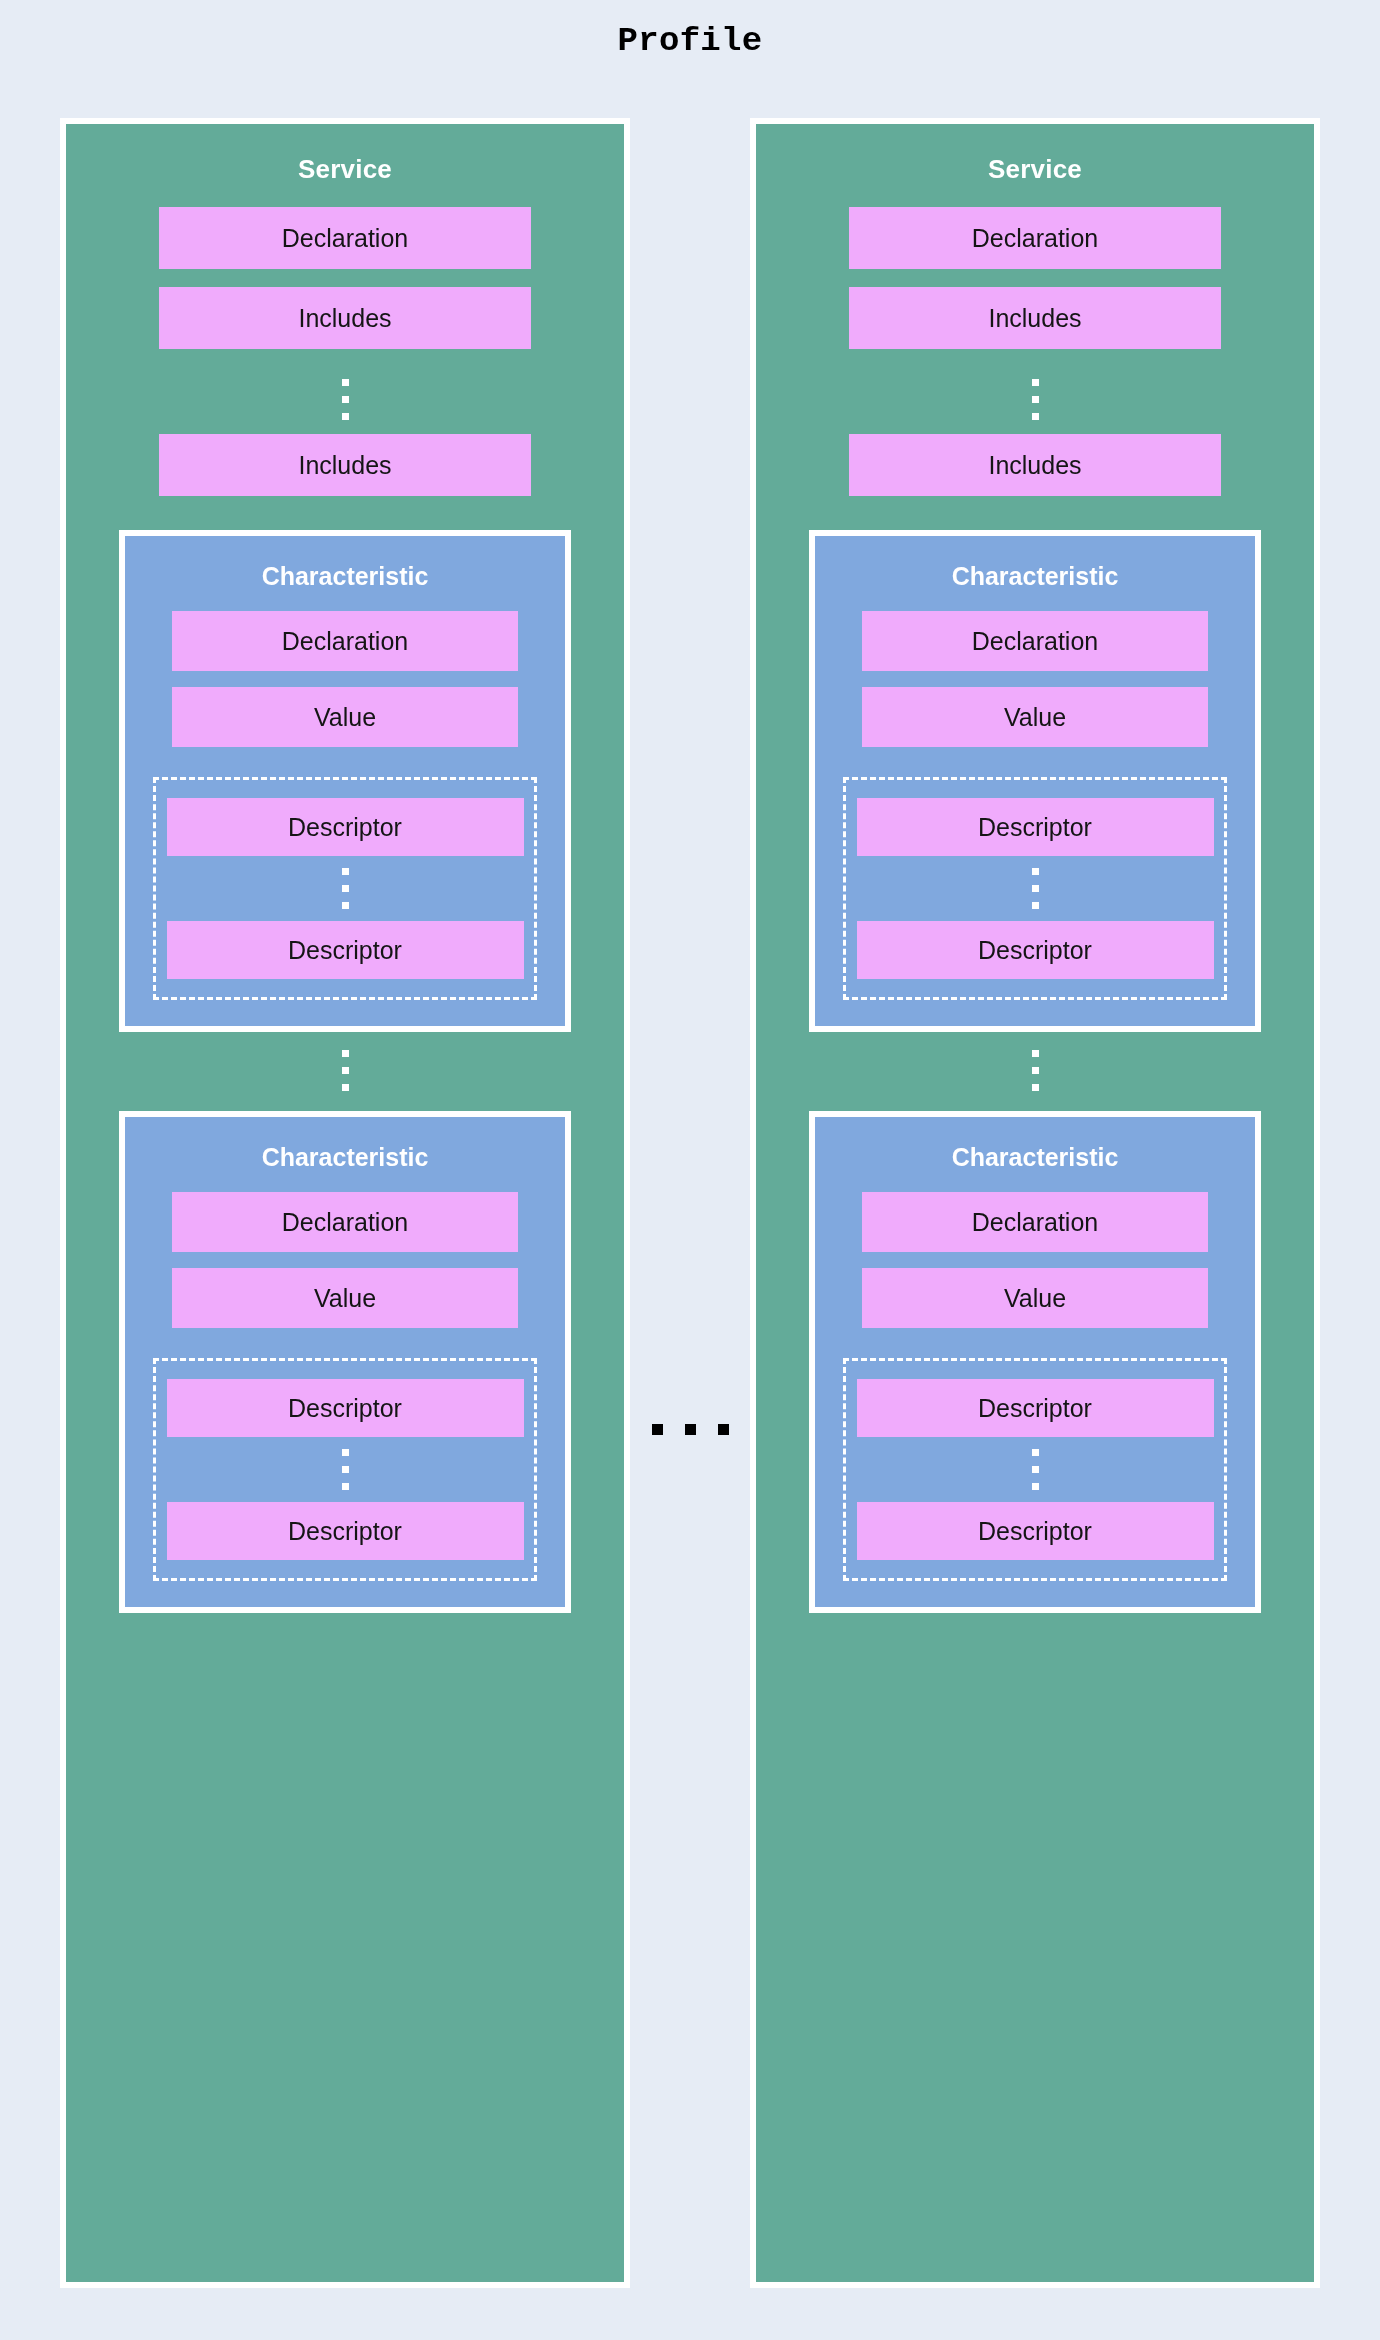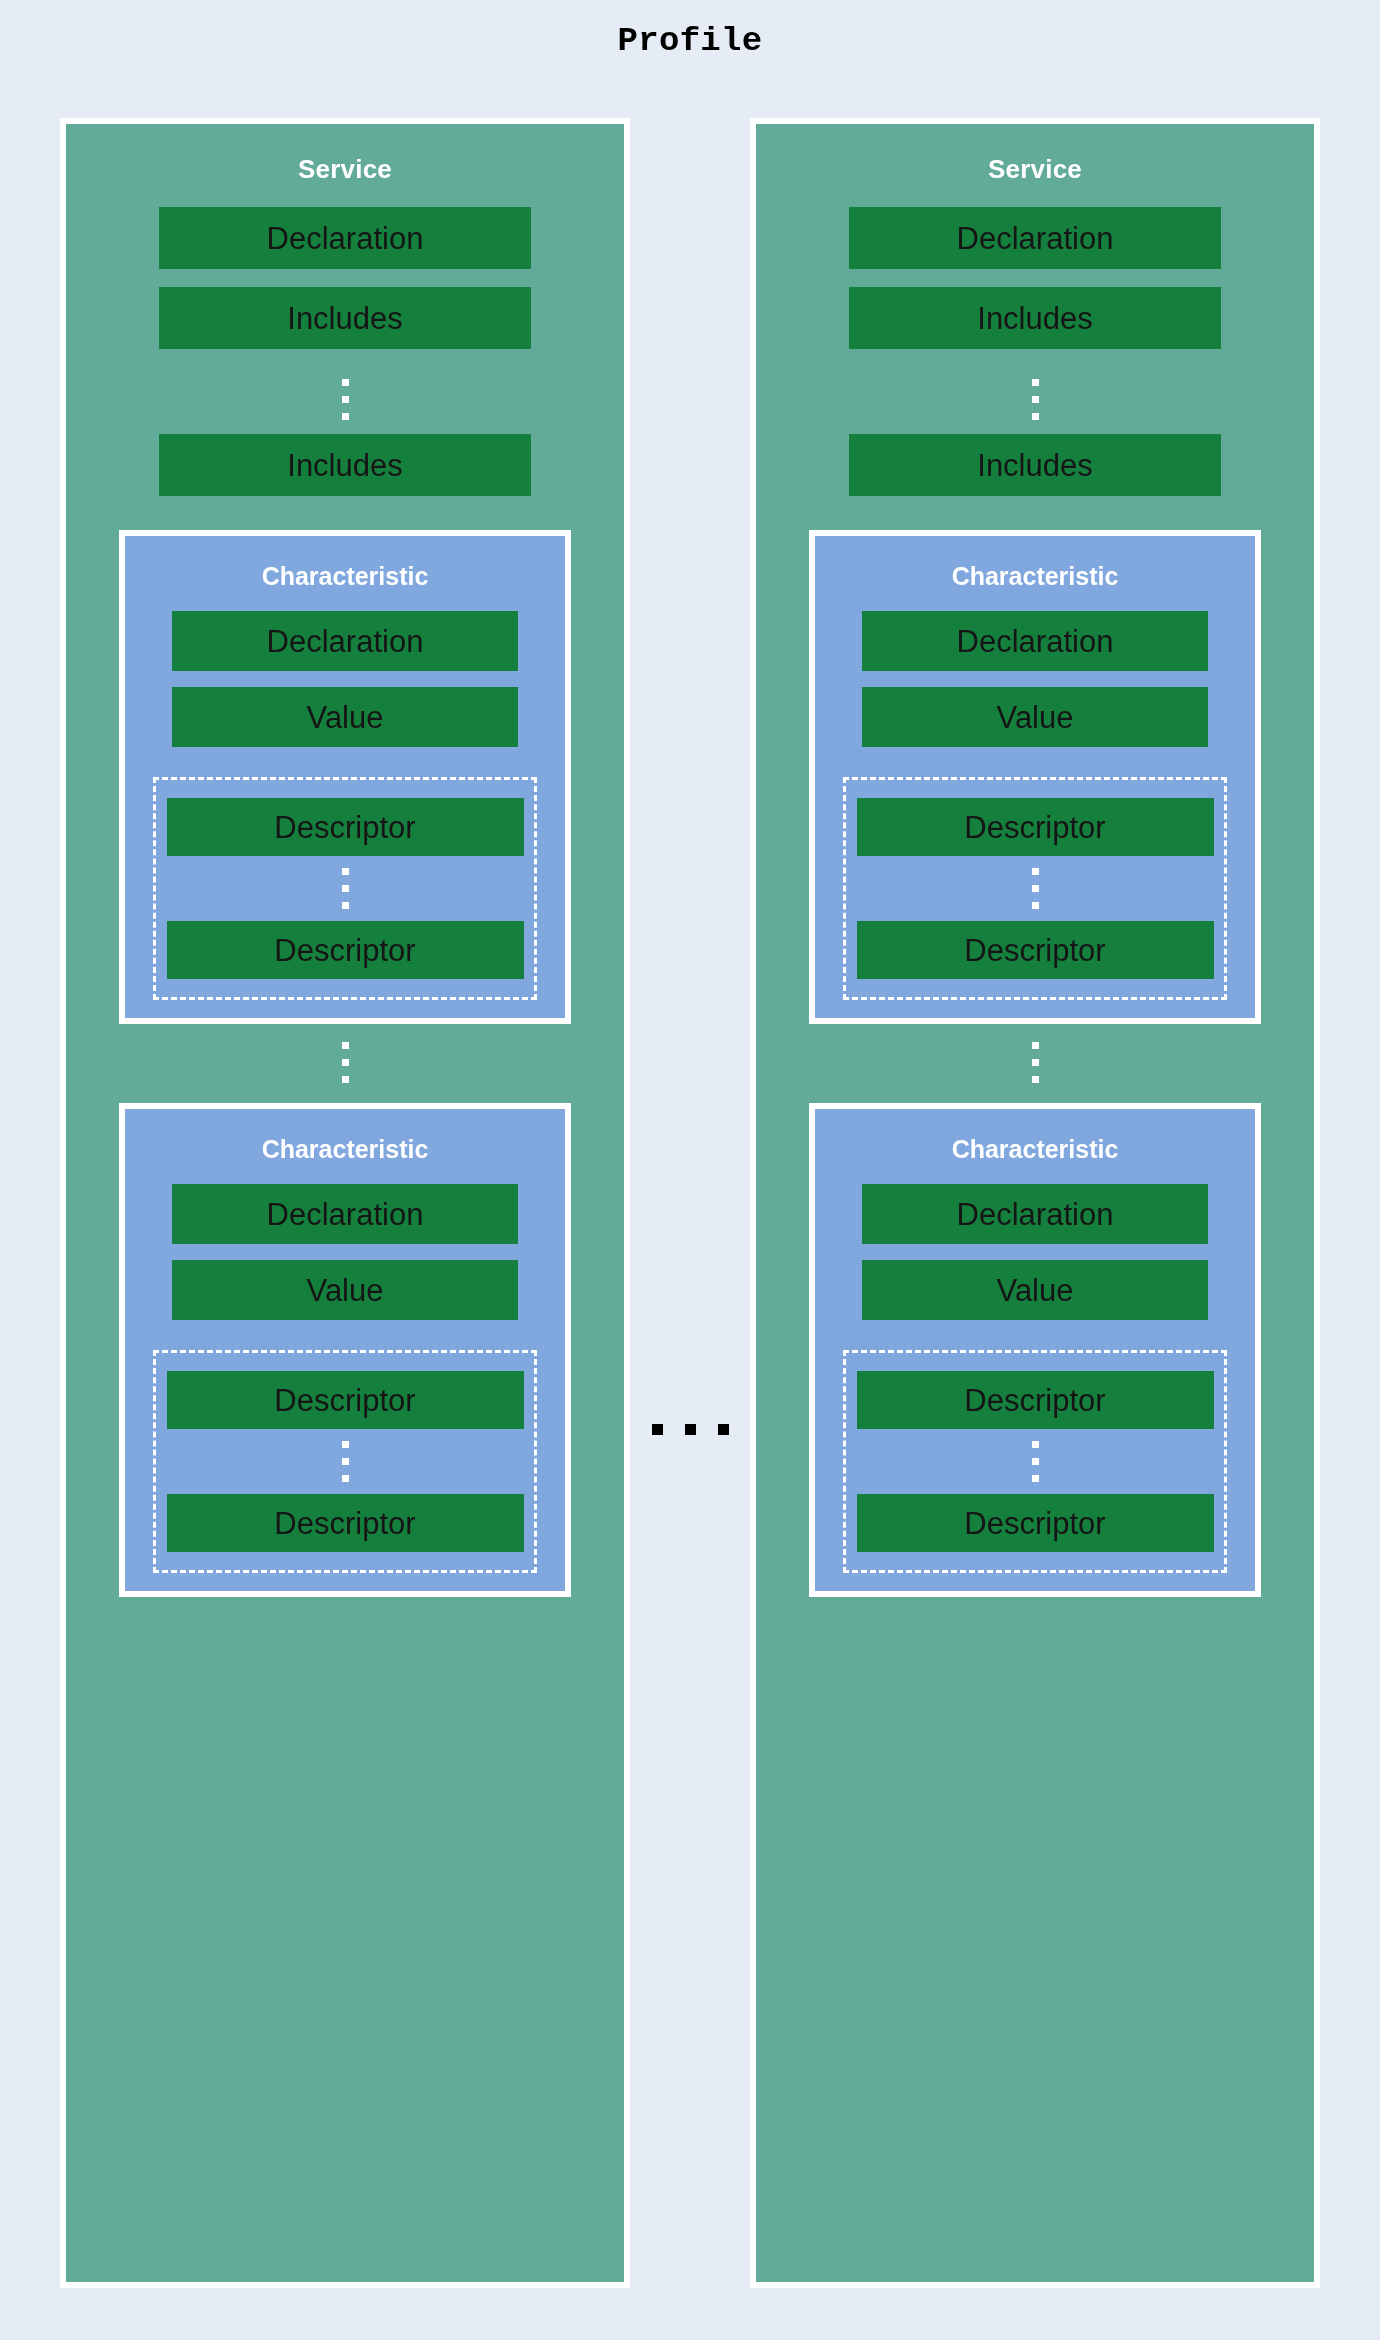--- a/index.html
+++ b/index.html
@@ -65,24 +65,24 @@
     font-size: 26px;
     font-weight: bold;
     color: #ffffff;
     text-align: left;
     margin: 14px 0 22px 0;
     letter-spacing: 0.2px;
   }
 
   
   .wbox {
-    background: #15803d;
+    background: #f0abfc;
     color: #151515;
     text-align: center;
-    font-size: 31px;
+    font-size: 25px;
     line-height: 1;
     display: flex;
     align-items: center;
     justify-content: center;
     box-sizing: border-box;
   }
 
   .service-wbox {
     width: 372px;
     height: 62px;
@@ -115,21 +115,21 @@
   
   .characteristic {
     position: relative;
     width: 452px;
     background: #80a8de;
     border: 6px solid #ffffff;
     box-sizing: border-box;
     display: flex;
     flex-direction: column;
     align-items: center;
-    padding: 12px 0 18px 0;
+    padding: 12px 0 26px 0;
   }
 
   .char-title {
     font-size: 25px;
     font-weight: bold;
     color: #ffffff;
     text-align: center;
     margin: 14px 0 20px 0;
   }
 

